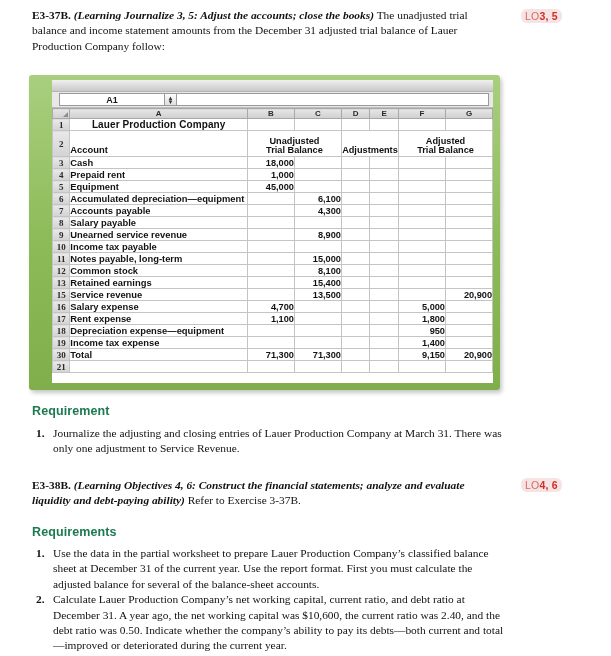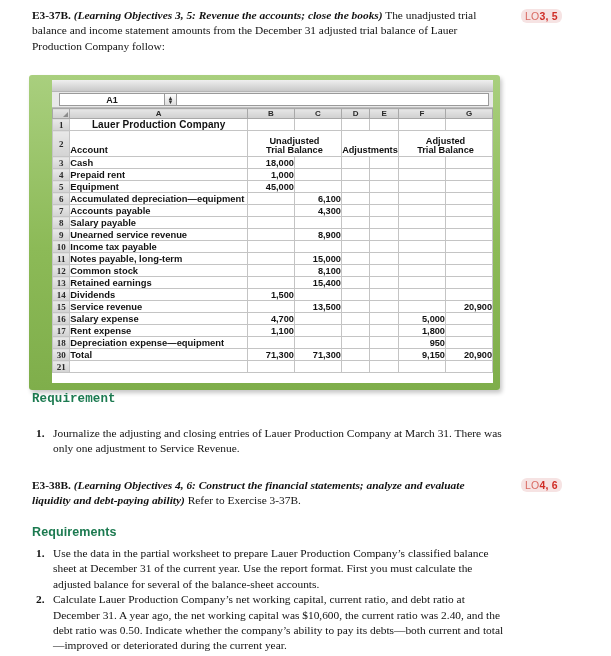--- a/index.html
+++ b/index.html
@@ -239,21 +239,21 @@
   .req-text {
     flex: 1;
   }
 </style>
 </head>
 <body>
 
 <div class="ex-block" style="top:8px;">
   <div class="ex-para">
     <span class="ex-code">E3-37B.</span>
-    <span class="ex-objectives">(Learning Objectives 3, 5: Revenue the accounts; close the books)</span>
+    <span class="ex-objectives">(Learning Journalize 3, 5: Adjust the accounts; close the books)</span>
     <span>The unadjusted trial balance and income statement amounts from the December 31 adjusted trial balance of Lauer Production Company follow:</span>
   </div>
 </div>
 <div class="lo-badge" style="left:521px; top:9px;">
   <span class="lo-lbl">LO</span><span class="lo-nums">3, 5</span>
 </div>
 
 <div class="sheet-frame">
   <div class="sheet-inner">
 
@@ -420,30 +420,20 @@
             <td class="rowhead">13</td>
             <td class="acct">Retained earnings</td>
             <td class="num"></td>
             <td class="num">15,400</td>
             <td class="num"></td>
             <td class="num"></td>
             <td class="num"></td>
             <td class="num"></td>
           </tr>
           <tr class="r-norm">
-            <td class="rowhead">14</td>
-            <td class="acct">Dividends</td>
-            <td class="num">1,500</td>
-            <td class="num"></td>
-            <td class="num"></td>
-            <td class="num"></td>
-            <td class="num"></td>
-            <td class="num"></td>
-          </tr>
-          <tr class="r-norm">
             <td class="rowhead">15</td>
             <td class="acct">Service revenue</td>
             <td class="num"></td>
             <td class="num">13,500</td>
             <td class="num"></td>
             <td class="num"></td>
             <td class="num"></td>
             <td class="num">20,900</td>
           </tr>
           <tr class="r-norm">
@@ -467,20 +457,30 @@
             <td class="num"></td>
           </tr>
           <tr class="r-norm">
             <td class="rowhead">18</td>
             <td class="acct">Depreciation expense—equipment</td>
             <td class="num"></td>
             <td class="num"></td>
             <td class="num"></td>
             <td class="num"></td>
             <td class="num">950</td>
+            <td class="num"></td>
+          </tr>
+          <tr class="r-norm">
+            <td class="rowhead">19</td>
+            <td class="acct">Income tax expense</td>
+            <td class="num"></td>
+            <td class="num"></td>
+            <td class="num"></td>
+            <td class="num"></td>
+            <td class="num">1,400</td>
             <td class="num"></td>
           </tr>
           <tr class="r-norm">
             <td class="rowhead">30</td>
             <td class="acct dbl-top">Total</td>
             <td class="num dbl-top dbl-bot">71,300</td>
             <td class="num dbl-top dbl-bot">71,300</td>
             <td class="num dbl-top dbl-bot"></td>
             <td class="num dbl-top dbl-bot"></td>
             <td class="num dbl-top dbl-bot">9,150</td>
@@ -494,21 +494,21 @@
             <td class="num"></td>
             <td class="num"></td>
             <td class="num"></td>
             <td class="num"></td>
           </tr>
         </tbody>
     </table>
   </div>
 </div>
 
-<div class="req-title" style="top:392px;font-family:Liberation Mono, monospace;">Requirement</div>
+<div class="req-title" style="top:404px;">Requirement</div>
 <div class="req-list" style="top:426px;">
   <div class="req-item">
     <div class="req-num">1.</div>
     <div class="req-text">Journalize the adjusting and closing entries of Lauer Production Company at March 31. There was only one adjustment to Service Revenue.</div>
   </div>
 </div>
 
 <div class="ex-block" style="top:478px;">
   <div class="ex-para">
     <span class="ex-code">E3-38B.</span>

